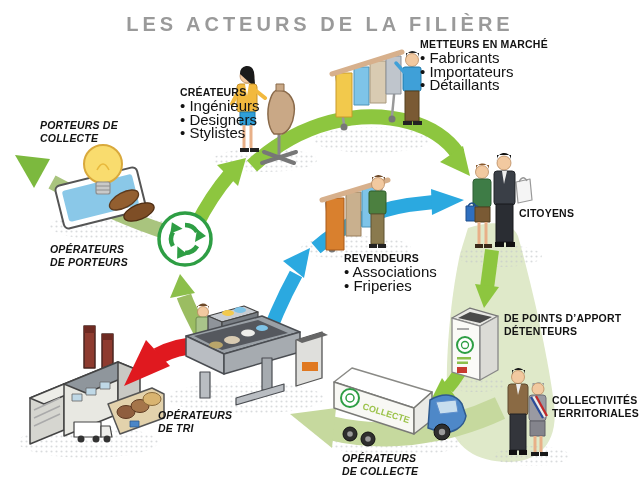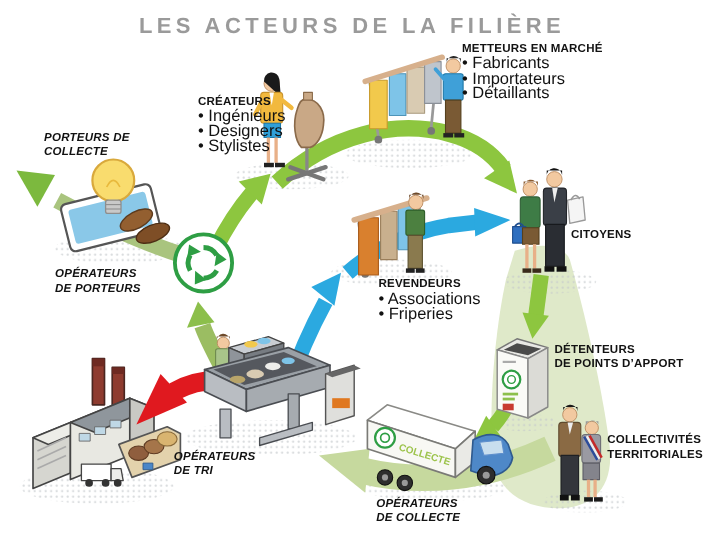--- a/index.html
+++ b/index.html
@@ -342,22 +342,22 @@
       <div>• Associations</div>
       <div>• Friperies</div>
     </div>
   </div>
 
   <div class="lbl" style="left:519px;top:207px;">
     <div class="ttl">CITOYENS</div>
   </div>
 
   <div class="lbl" style="left:504px;top:312px;">
+    <div class="ttl l2">DE POINTS D’APPORT</div>
     <div class="ttl l2">DÉTENTEURS</div>
-    <div class="ttl l2">DE POINTS D’APPORT</div>
   </div>
 
   <div class="lbl" style="left:552px;top:394px;">
     <div class="ttl l2">COLLECTIVITÉS</div>
     <div class="ttl l2">TERRITORIALES</div>
   </div>
 
   <div class="lbl center" style="left:158px;top:409px;width:90px;">
     <div class="ttl l2">OPÉRATEURS</div>
     <div class="ttl l2">DE TRI</div>

